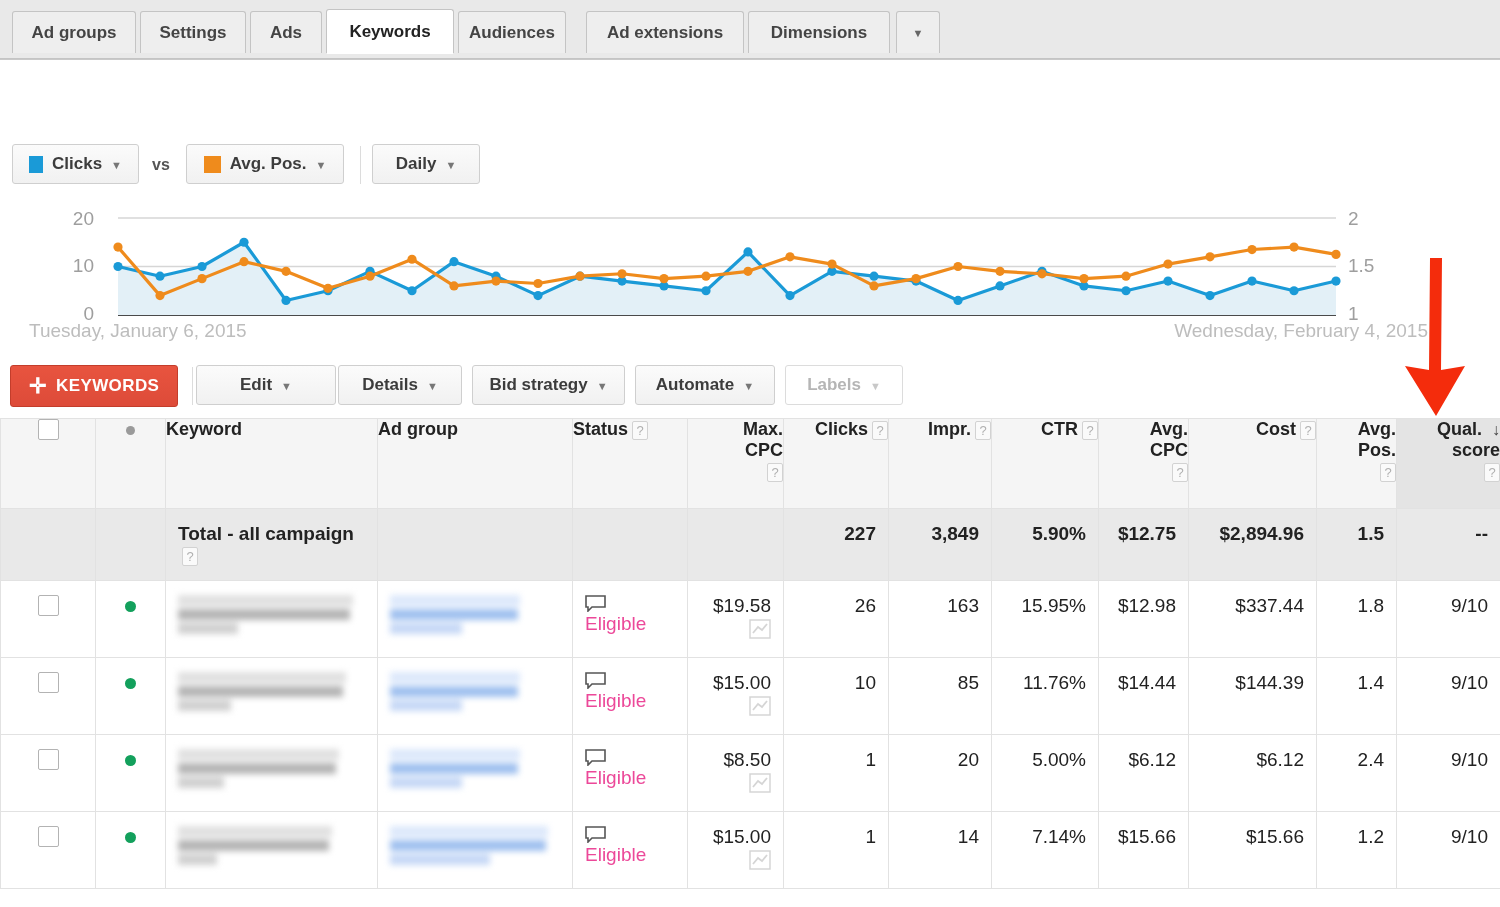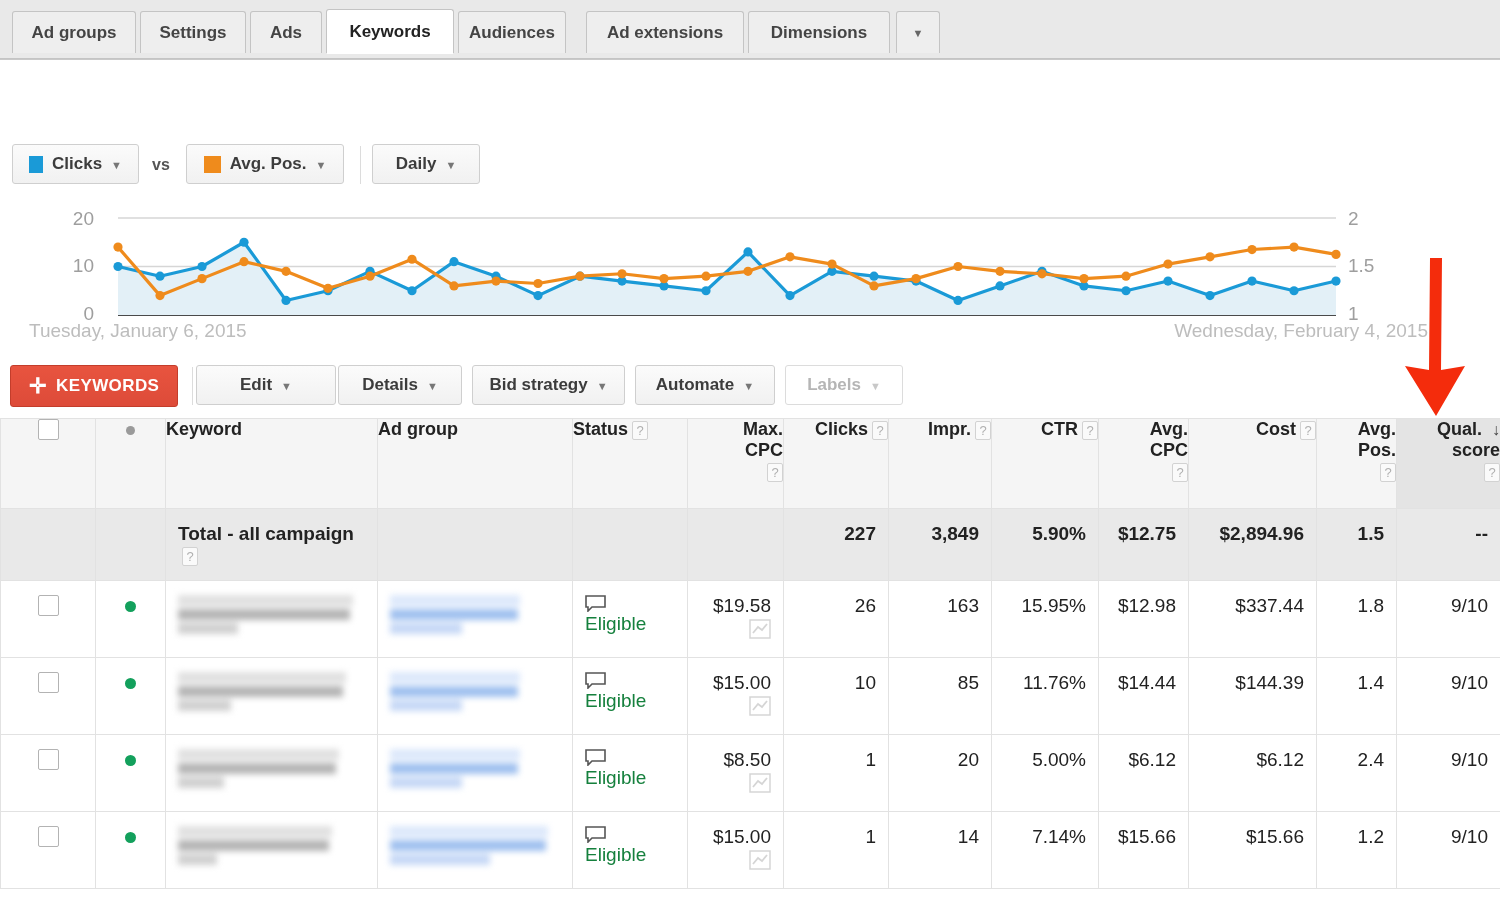--- a/index.html
+++ b/index.html
@@ -126,21 +126,21 @@
   .sortarrow { font-size: 16px; color: #444; margin-left: 5px; }
   tr.totals td {
     background: #e9e9e9; height: 72px; font-size: 19px; font-weight: bold; color: #222;
     padding: 14px 12px 0 12px;
   }
   tr.datarow td { height: 77px; font-size: 19px; color: #222; padding: 14px 12px 0 12px; background: #fff; }
   .hdr-dot { width: 9px; height: 9px; border-radius: 50%; background: #9a9a9a; display: inline-block; filter: blur(0.6px); }
   .row-dot { width: 11px; height: 11px; border-radius: 50%; background: #13a05c; display: inline-block; }
   .cbx { width: 21px; height: 21px; border: 1px solid #b3b3b3; border-radius: 2px; background: #fff; display: inline-block; cursor: pointer; }
   .statuscell { display: flex; flex-direction: column; align-items: flex-start; gap: 1px; }
-  .eligible-txt { font-size: 19px; color: #15803d; }
+  .eligible-txt { font-size: 19px; color: #ec4899; }
   .cpc-val { display: block; text-align: right; }
   .sparkbtn { display: block; margin-left: auto; margin-top: 2px; opacity: .35; cursor: pointer; }
 
   
   .redact { display: block; filter: blur(3px); }
   .redact .ln { display: block; height: 11px; margin-bottom: 3px; }
   .g1 { background: #d0d0d0; } .g2 { background: #b4b4b4; } .g3 { background: #e0e0e0; }
   .b1 { background: #c6d8f6; } .b2 { background: #9fc0ef; } .b3 { background: #dce8fb; }
 
   

